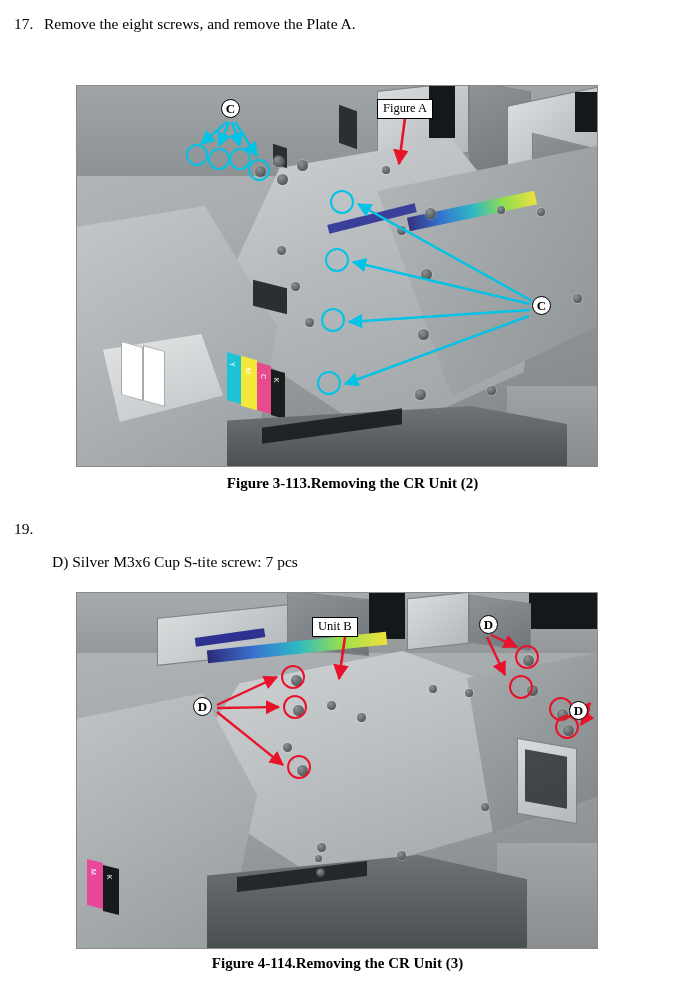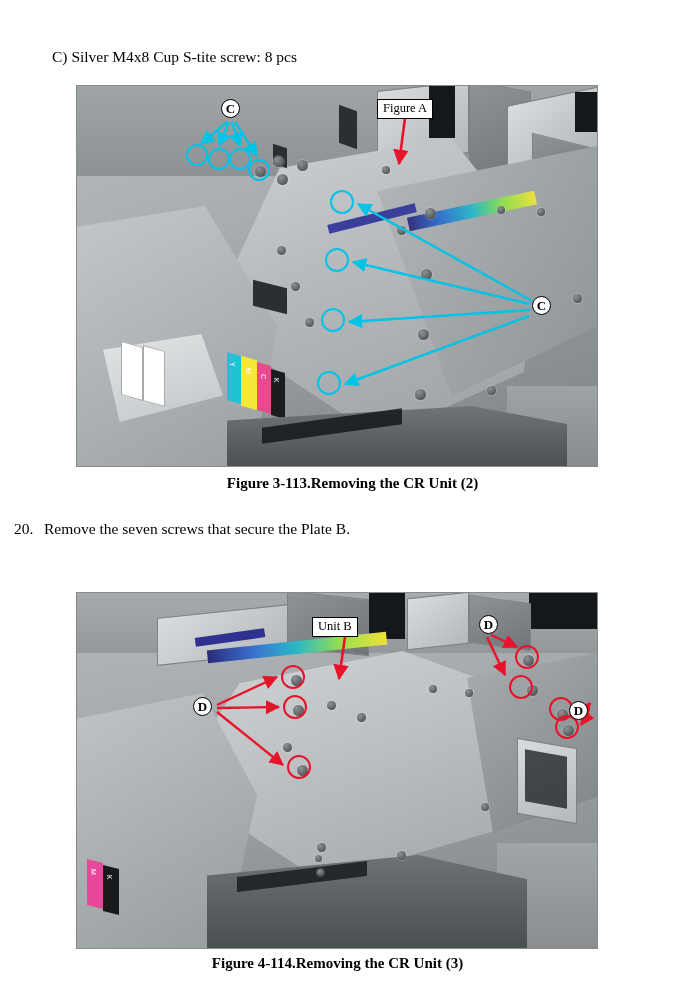--- a/index.html
+++ b/index.html
@@ -138,22 +138,25 @@
     writing-mode: vertical-rl;
     text-align: center;
     letter-spacing: 1px;
   }
 </style>
 </head>
 <body>
 
 <div class="page">
 
-
-  <div class="substep" style="left:52px; top:48px;">C) Silver M4x8 Cup S-tite screw: 8 pcs</div>
+  <div class="step" style="left:14px; top:15px; width:640px;">
+    <span class="step-num">17.</span>
+    <span class="step-text">Remove the eight screws, and remove the Plate A.</span>
+  </div>
+
 
   <div class="figure-wrap" style="left:0px; top:85px; width:675px;">
     <div class="figure-img" style="left:76px; top:0; width:520px; height:380px; position:absolute;">
       <div class="scene">
         <div class="floor-a"></div>
 
         <div class="floor-carpet" style="left:0; top:0; width:520px; height:90px; background:linear-gradient(180deg,#9fa4a6,#8d9295);"></div>
         <div class="floor-carpet" style="left:0; top:250px; width:170px; height:130px; background:linear-gradient(180deg,#9ba0a2,#85898b);"></div>
         <div class="floor-carpet" style="left:430px; top:300px; width:90px; height:80px; background:linear-gradient(180deg,#9ea3a5,#888c8e);"></div>
 
@@ -261,24 +264,24 @@
         <div class="letter-badge" style="left:144px; top:13px;">C</div>
         <div class="letter-badge" style="left:455px; top:210px;">C</div>
         <div class="label-box" style="left:300px; top:13px;">Figure A</div>
       </div>
     </div>
 
     <div class="caption" style="left:15px; top:390px;">Figure 3-113.Removing the CR Unit (2)</div>
   </div>
 
   <div class="step" style="left:14px; top:520px; width:640px;">
-    <span class="step-num">20.</span>
-    <span class="step-text">Remove the seven screws that secure the Plate B.</span>
+    <span class="step-num">19.</span>
   </div>
 
+  <div class="substep" style="left:52px; top:553px;">D) Silver M3x6 Cup S-tite screw: 7 pcs</div>
 
   <div class="figure-wrap" style="left:0px; top:592px; width:675px;">
     <div class="figure-img" style="left:76px; top:0; width:520px; height:355px; position:absolute;">
       <div class="scene">
         <div class="floor-a" style="background:linear-gradient(170deg,#b4b8ba 0%,#a3a8aa 40%,#8e9395 75%,#7d8284 100%);"></div>
 
         <div class="floor-carpet" style="left:0; top:0; width:520px; height:60px; background:linear-gradient(180deg,#a6abad,#949899);"></div>
         <div class="floor-carpet" style="left:0; top:240px; width:130px; height:115px; background:linear-gradient(180deg,#9da2a4,#868a8c);"></div>
         <div class="floor-carpet" style="left:420px; top:250px; width:100px; height:105px; background:linear-gradient(180deg,#a0a5a7,#8a8e90);"></div>
 

